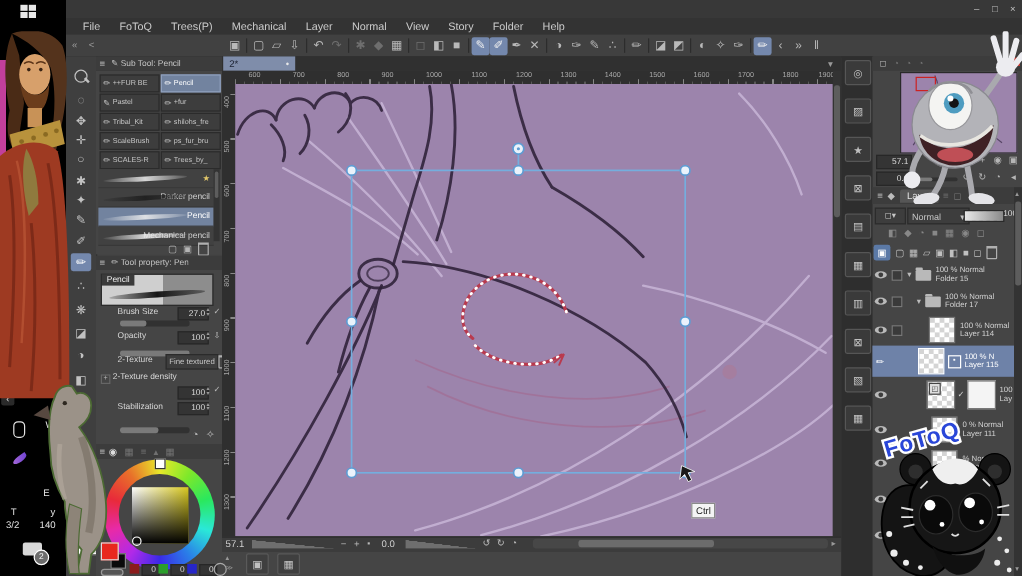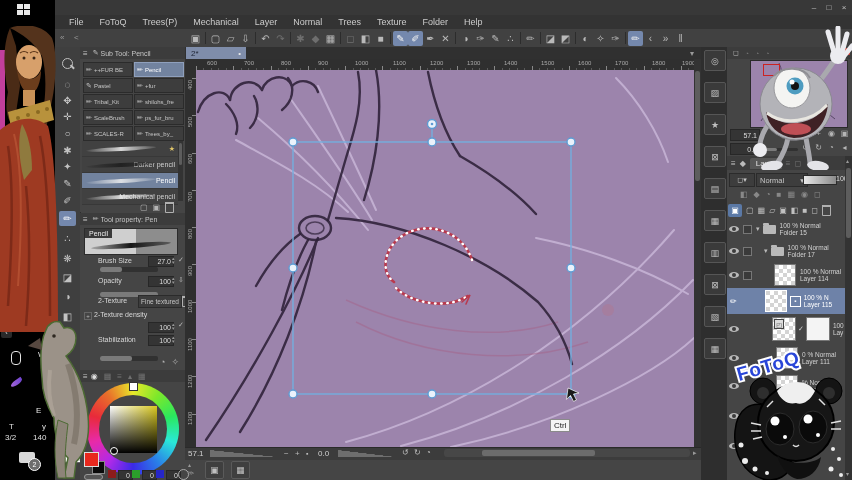--- a/index.html
+++ b/index.html
@@ -99,22 +99,22 @@
   <div class="ab ic winbtn" style="left:823px;">□</div>
   <div class="ab ic winbtn" style="left:838px;">×</div>
 
   <div class="ab" id="menubar">
     <span class="menuitem">File</span>
     <span class="menuitem">FoToQ</span>
     <span class="menuitem">Trees(P)</span>
     <span class="menuitem">Mechanical</span>
     <span class="menuitem">Layer</span>
     <span class="menuitem">Normal</span>
-    <span class="menuitem">Trees</span>
-    <span class="menuitem">Texture</span>
+    <span class="menuitem">View</span>
+    <span class="menuitem">Story</span>
     <span class="menuitem">Folder</span>
     <span class="menuitem">Help</span>
   </div>
 
   <div class="ab" id="cmdbar"></div>
   <span class="ab t8" style="left:60px;top:33px;color:#9a9a9a;">«</span>
   <span class="ab t8" style="left:74px;top:33px;color:#9a9a9a;">&lt;</span>
   <div class="ab" style="left:188px;top:30px;height:16px;display:flex;align-items:center;">
     <div class="cbi">▣</div>
       <div class="sep"></div>
@@ -448,21 +448,21 @@
             <circle cx="375" cy="198" r="4"></circle>
           <circle cx="97" cy="324" r="4"></circle>
             <circle cx="236" cy="324" r="4"></circle>
             <circle cx="375" cy="324" r="4"></circle>
         </g>
         <circle cx="236" cy="54" r="1.3" fill="#5e9cd3"></circle>
         <path d="M372,318 l11,5 -5.5,1 3,6 -3,1.4 -3,-6 -4,4 z" fill="#1a1a1a" stroke="#ffffff" stroke-width="0.7"></path>
       </g>
     </svg>
   </div>
-  <div class="ab tooltip" style="left:550px;top:419px;">Ctrl</div>
+  <div class="ab tooltip" style="left:576px;top:419px;">Ctrl</div>
 
   <div class="ab scrollbar" style="left:694px;top:59px;width:7px;height:388px;">
     <div class="scrollthumb ab" style="left:1px;top:12px;width:5px;height:110px;"></div>
   </div>
   <div class="ab" style="left:185px;top:447px;width:516px;height:12px;background:#3c3c3c;border-top:1px solid #2a2a2a;"></div>
   <span class="ab t8" style="left:188px;top:449px;color:#cfcfcf;">57.1</span>
   <div class="ab" style="left:210px;top:450px;width:68px;height:7px;background:linear-gradient(to top right,#6e6e6e 49%,transparent 50%);"></div>
   <span class="ab t8" style="left:284px;top:449px;color:#bbb;">−</span>
   <span class="ab t8" style="left:295px;top:449px;color:#bbb;">+</span>
   <span class="ab t7" style="left:306px;top:450px;color:#bbb;">▪</span>

